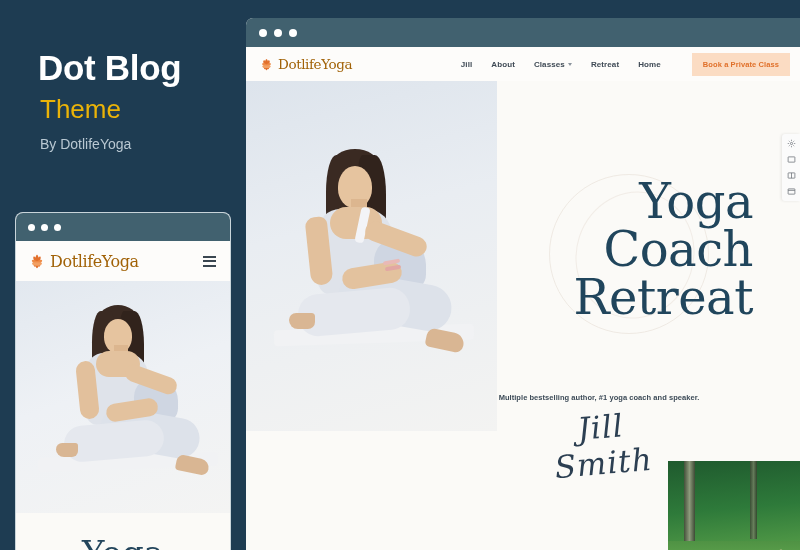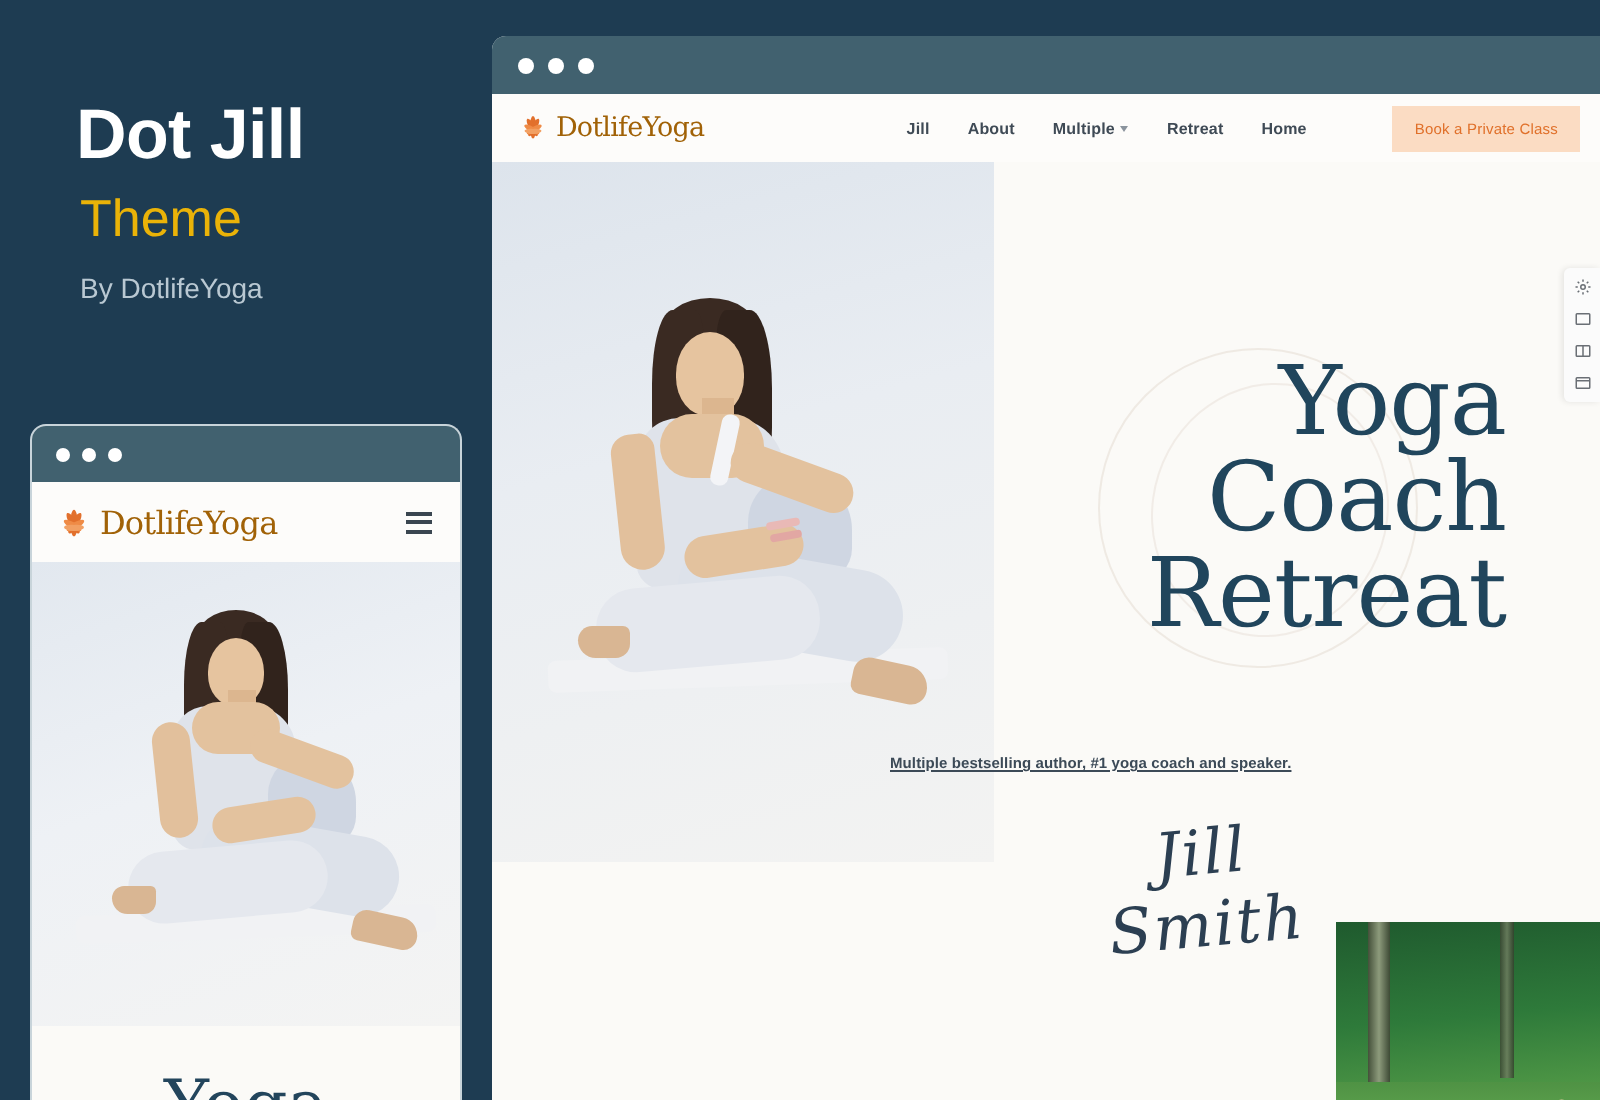--- a/index.html
+++ b/index.html
@@ -92,22 +92,22 @@
     display: flex; align-items: center; gap: 3px;
   }
   .caret {
     width: 0; height: 0;
     border-left: 2.5px solid transparent;
     border-right: 2.5px solid transparent;
     border-top: 3px solid #8b949d;
   }
   .cta-btn {
     background: #fbdcc3; color: #e0702a;
-    font-size: 7.5px; font-weight: 400; letter-spacing: 0.1px;
-    padding: 7px 11px; white-space: nowrap; margin-left: 24px;
+    font-size: 7.5px; font-weight: 700; letter-spacing: 0.1px;
+    padding: 7px 11px; white-space: nowrap; margin-left: 12px;
     border: none;
     text-align: right;
   }
 
   
   .hero { position: relative; height: 469px; background: #fbfaf7; overflow: hidden; }
   .hero-photo {
     position: absolute; left: 0; top: 0; width: 251px; height: 350px;
     overflow: hidden;
     background: linear-gradient(165deg,#dde4ec 0%,#e9edf2 40%,#f3f3f2 100%);
@@ -124,23 +124,23 @@
     transform: rotate(18deg);
   }
   .hero-title {
     position: absolute; left: 199px; top: 96px;
     width: 308px; text-align: right;
     font-family: "DejaVu Serif", "Liberation Serif", serif;
     font-size: 48px; line-height: 1.0; color: #20455c;
     letter-spacing: -0.5px; font-weight: 400;
   }
   .hero-sub {
-    position: absolute; left: 199px; top: 296px; width: 308px;
-    font-size: 7.5px; font-weight: 600;
-    color: #3c4a57; letter-spacing: 0.05px; text-decoration: underline;
+    position: absolute; left: 199px; top: 312px; width: 308px;
+    text-align: center; font-size: 7.5px; font-weight: 600;
+    color: #3c4a57; letter-spacing: 0.05px;
   }
   .signature {
     position: absolute; left: 286px; top: 328px; width: 140px;
     text-align: center;
     font-family: "DejaVu Serif", "Liberation Serif", serif;
     font-style: italic; font-size: 31px; color: #2c3f52;
     transform: rotate(-5deg); letter-spacing: 1px;
   }
   .green-photo {
     position: absolute; left: 422px; top: 380px;
@@ -210,21 +210,21 @@
   .mph-foot-r { left: 160px; top: 176px; width: 33px; height: 16px; background: #d9b693; border-radius: 9px 12px 9px 5px; transform: rotate(12deg); }
   .mph-mat { left: 22px; top: 174px; width: 180px; height: 14px; background: #f1f2f4; border-radius: 4px; transform: rotate(-2deg); }
   .mph-neck { left: 98px; top: 64px; width: 14px; height: 14px; background: #dcb68f; }
 </style>
 </head>
 <body>
 
 <div id="root">
 
   <div class="promo">
-    <div class="promo-title">Dot Jill</div>
+    <div class="promo-title">Dot Blog</div>
     <div class="promo-sub">Theme</div>
     <div class="promo-by">By DotlifeYoga</div>
   </div>
 
   <div class="mobile">
     <div class="chrome-bar">
       <span class="dot"></span>
       <span class="dot"></span>
       <span class="dot"></span>
     </div>
@@ -303,21 +303,21 @@
       </div>
 
       <nav class="nav">
         <a class="nav-link">
           <span>Jill</span>
         </a>
         <a class="nav-link">
           <span>About</span>
         </a>
         <a class="nav-link">
-          <span>Multiple</span>
+          <span>Classes</span>
           <span class="caret"></span>
         </a>
         <a class="nav-link">
           <span>Retreat</span>
         </a>
         <a class="nav-link">
           <span>Home</span>
         </a>
         <button class="cta-btn">Book a Private Class</button>
       </nav>

